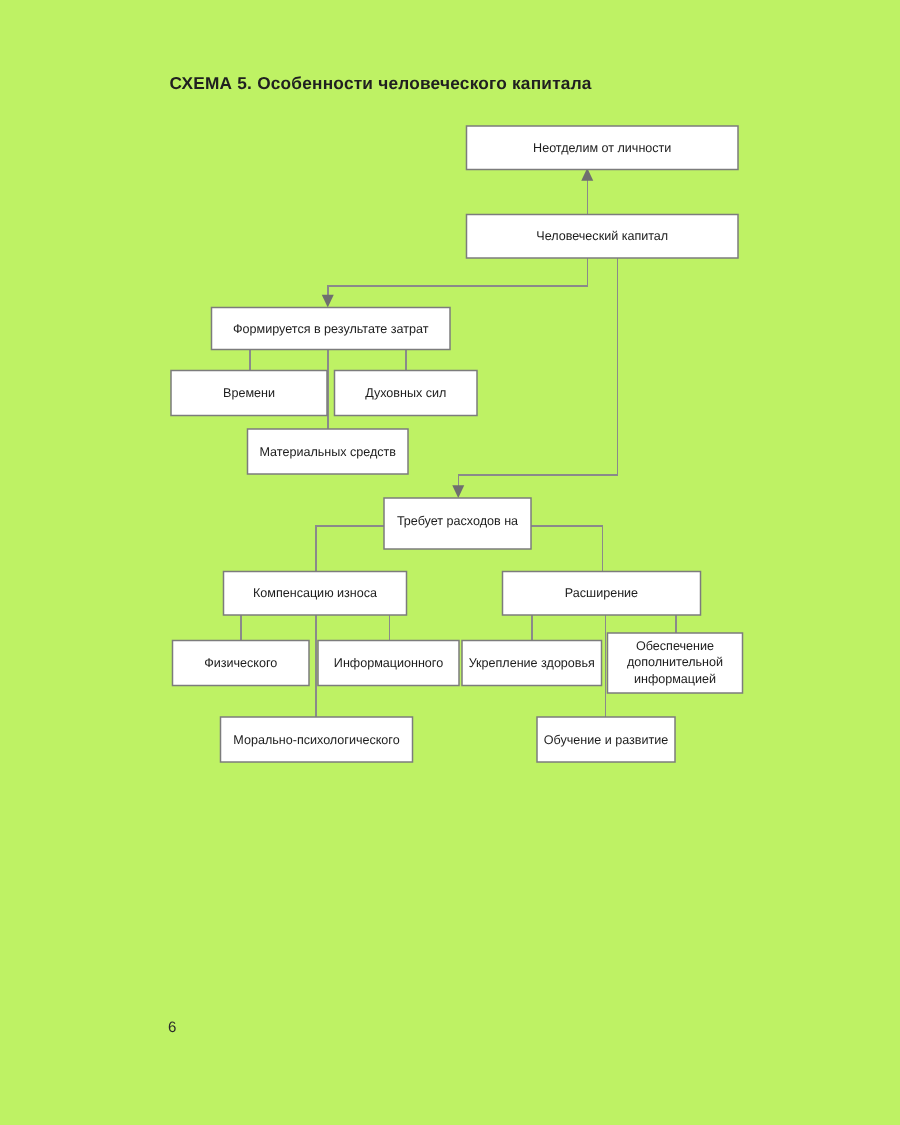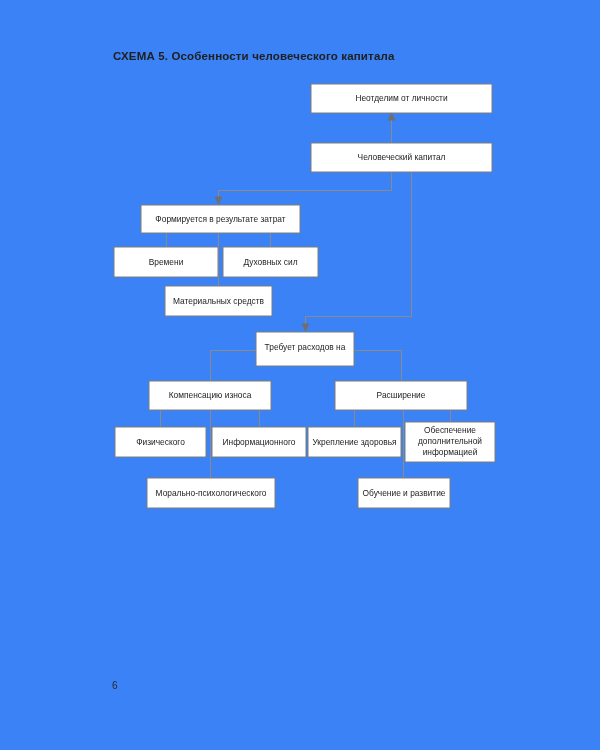--- a/index.html
+++ b/index.html
@@ -11,21 +11,21 @@
     width: 600px;
     height: 750px;
     position: relative;
     font-family: "Liberation Sans", sans-serif;
     color: #1a1a1a;
     overflow: hidden;
   }
   #page {
     position: absolute;
     inset: 0;
-    background: #3b82f6;
+    background: #bef264;
     padding-left: 44px;
   }
   #diagram-title {
     position: absolute;
     left: 113px;
     top: 50px;
     font-size: 11.5px;
     font-weight: bold;
     letter-spacing: 0.15px;
     color: #202020;

